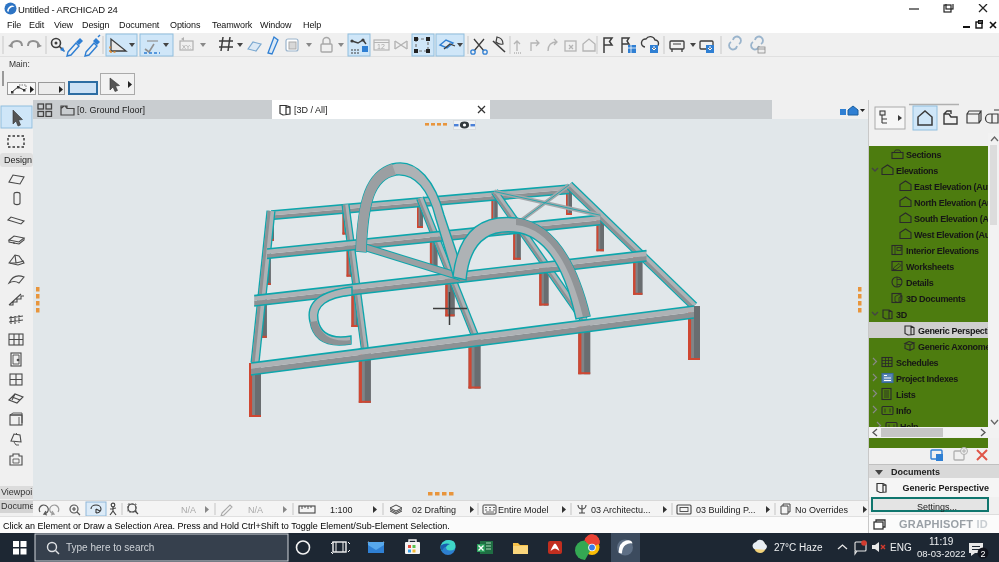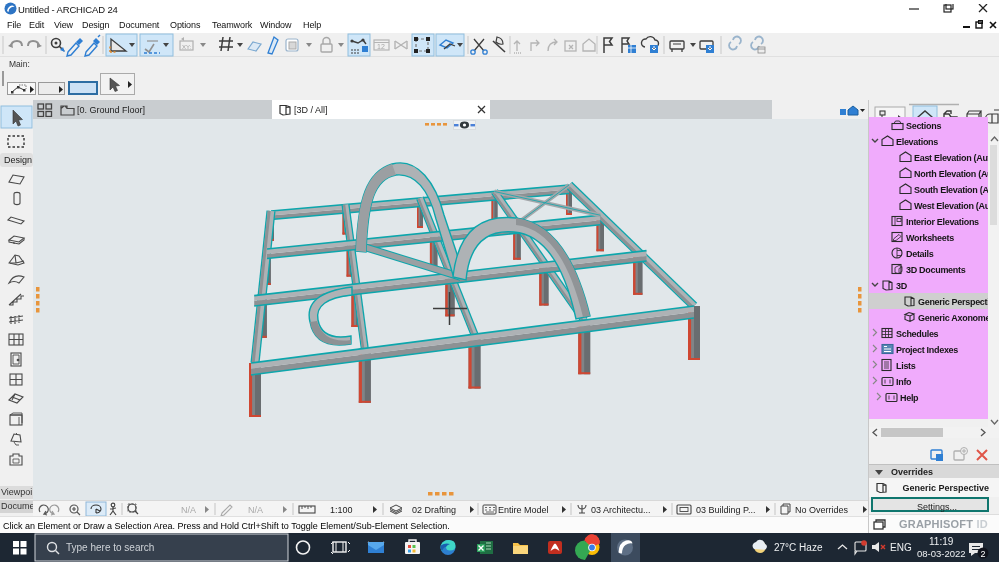--- a/index.html
+++ b/index.html
@@ -11,21 +11,21 @@
 #toolbar{left:0;top:33px;width:999px;height:24px;background:#f0f0f0;border-bottom:1px solid #e0e0e0;}
 #row2{left:0;top:57px;width:999px;height:43px;background:#f0f0f0;}
 #tabbar{left:33px;top:100px;width:739px;height:19px;background:#c9cdd0;}
 #tabbar .tab{position:absolute;left:239px;top:0;width:218px;height:19px;background:#fff;padding-left:11px;}
 #ltools{left:0;top:100px;width:33px;height:415px;background:#f0f0f0;}
 #viewport{left:33px;top:119px;width:835px;height:381px;background:#e1e7ea;overflow:hidden;}
 #quickbar{left:33px;top:500px;width:835px;height:16px;background:#f4f4f4;border-top:1px solid #d8d8d8;font-size:9px;color:#222;}
 #statusbar{left:0;top:516px;width:868px;height:18px;background:#fbfbfb;border-top:1px solid #e0e0e0;font-size:9px;color:#000;}
 #rpanel{left:868px;top:100px;width:131px;height:433px;background:#f0f0f0;border-left:1px solid #c8c8c8;}
 #taskbar{left:0;top:533px;width:999px;height:38px;background:#1d2733;}
-.tree{position:absolute;left:0px;top:17px;width:119px;height:302px;background:#f0abfc;text-align:center;}
+.tree{position:absolute;left:0px;top:46px;width:119px;height:302px;background:#4d7c0f;text-align:center;}
 svg{display:block;}
 </style></head><body>
 <div id="app">
 
 <div class="abs" id="titlebar">
  <svg class="abs" style="left:4px;top:2px" width="13" height="13">
         <circle cx="6.5" cy="6.5" r="6" fill="#2d74c4"></circle>
         <path d="M3,9 Q4,4 8,3.5 Q10,3.3 10.5,5 Q9,4.5 7,5.5 Q4.5,6.8 4.5,10 Z" fill="#fff"></path>
       </svg>
  <span class="t">Untitled - ARCHICAD 24</span>
@@ -680,21 +680,21 @@
   <rect x="25" y="5" width="10" height="9" rx="1" fill="none" stroke="#b0b0b0" stroke-width="1.3"></rect>
         <circle cx="35" cy="5" r="3.5" fill="#eee" stroke="#b0b0b0"></circle>
         <path d="M35,3 v4 m-2,-2 h4" stroke="#b0b0b0" stroke-width="1"></path>
   <path d="M48,4 l10,10 m0,-10 l-10,10" stroke="#e05548" stroke-width="2"></path>
  </svg>
 
  <div class="abs" style="left:0;top:364px;width:131px;height:14px;background:#d9d9d9;border-top:1px solid #c0c0c0">
   <svg class="abs" style="left:6px;top:4px" width="9" height="7">
           <path d="M0,1 l8,0 -4,5 z" fill="#444"></path>
         </svg>
-  <span class="abs" style="left:22px;top:2px;font-size:9px;font-weight:bold;color:#222">Overrides</span>
+  <span class="abs" style="left:22px;top:2px;font-size:9px;font-weight:bold;color:#222">Documents</span>
  </div>
  <div class="abs" style="left:0;top:378px;width:131px;height:19px;background:#f5f5f5">
   <svg class="abs" style="left:6px;top:3px" width="13" height="13">
           <path d="M2,2.5 h6 l3,1.5 v7 l-6,0.5 -3,-1.5 z M8,3 v8 M8,4.5 l3,-0.5" fill="none" stroke="#333" stroke-width="1.2"></path>
         </svg>
   <span class="abs" style="right:11px;top:5px;font-size:9px;font-weight:bold;color:#1a1a1a">Generic Perspective</span>
  </div>
  <div class="abs" style="left:2px;top:397px;width:118px;height:15px;background:#e4e4e4;border:2px solid #0f766e">
   <span class="abs" style="left:44px;top:2.5px;font-size:9px;color:#222">Settings...</span>
  </div>

